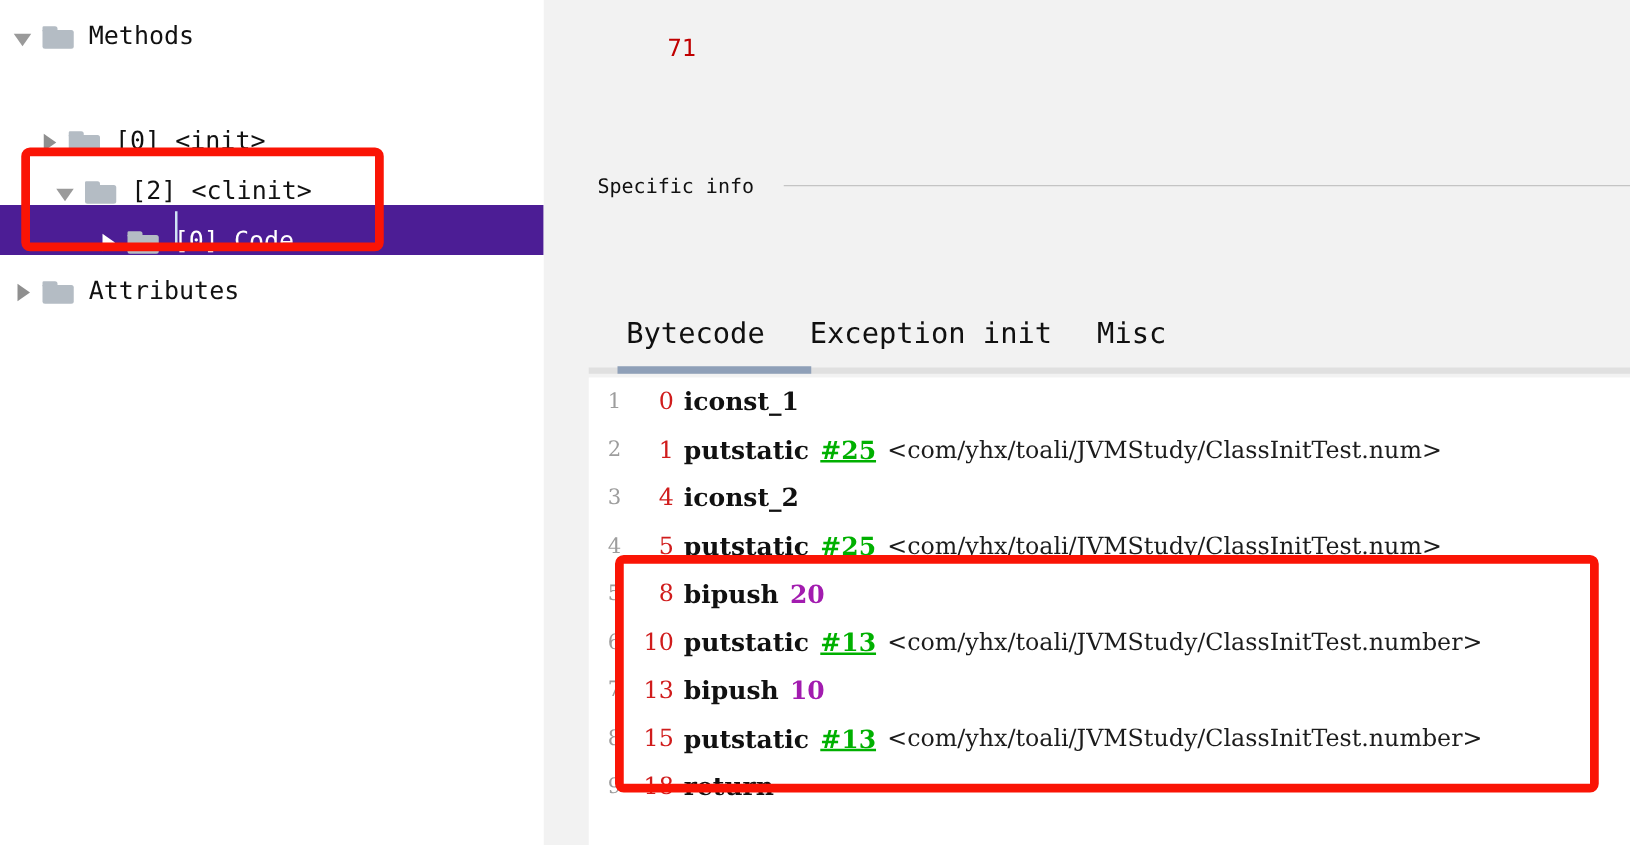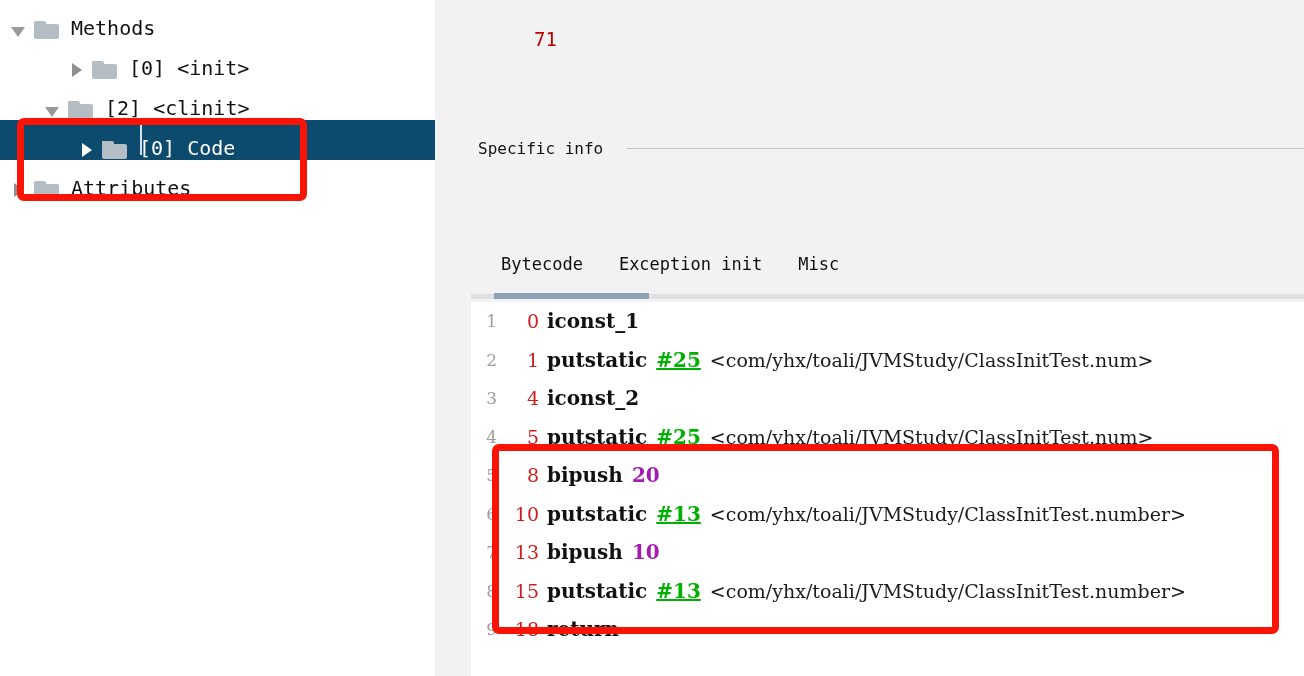--- a/index.html
+++ b/index.html
@@ -33,21 +33,21 @@
   }
   .tree-row {
     height: 40px;
     display: flex;
     align-items: flex-end;
     box-sizing: border-box;
     position: relative;
     white-space: nowrap;
   }
   .tree-row.selected {
-    background: #0c4a6e;
+    background: #4c1d95;
   }
   .tree-row.selected .tree-label { color: #ffffff; }
 
   .twisty {
     width: 18px;
     height: 18px;
     flex: 0 0 18px;
     position: relative;
     margin-right: 6px;
   }
@@ -172,21 +172,21 @@
     height: 46px;
   }
   .tab-strip {
     display: flex;
     align-items: flex-start;
     height: 40px;
     padding-left: 12px;
   }
   .tab-item {
     font-family: "DejaVu Sans Mono", monospace;
-    font-size: 17px;
+    font-size: 23px;
     color: #101010;
     padding: 4px 18px 0 18px;
     white-space: nowrap;
   }
   .tab-underline-track {
     position: absolute;
     left: 0;
     right: 0;
     top: 44px;
     height: 5px;
@@ -300,21 +300,21 @@
     <div class="sidebar-bottom-fill"></div>
     <div id="tree-container">
         <div class="tree-row" style="padding-left: 10px;">
           <span class="twisty down"></span>
           <span class="folder">
             <span class="tab"></span>
             <span class="body"></span>
           </span>
           <span class="tree-label">Methods</span>
         </div>
-        <div class="tree-row" style="padding-left: 68px;">
+        <div class="tree-row" style="padding-left: 31px; margin-top: 44px;">
           <span class="twisty right"></span>
           <span class="folder">
             <span class="tab"></span>
             <span class="body"></span>
           </span>
           <span class="tree-label">[0] &lt;init&gt;</span>
         </div>
         <div class="tree-row" style="padding-left: 44px;">
           <span class="twisty down"></span>
           <span class="folder">

